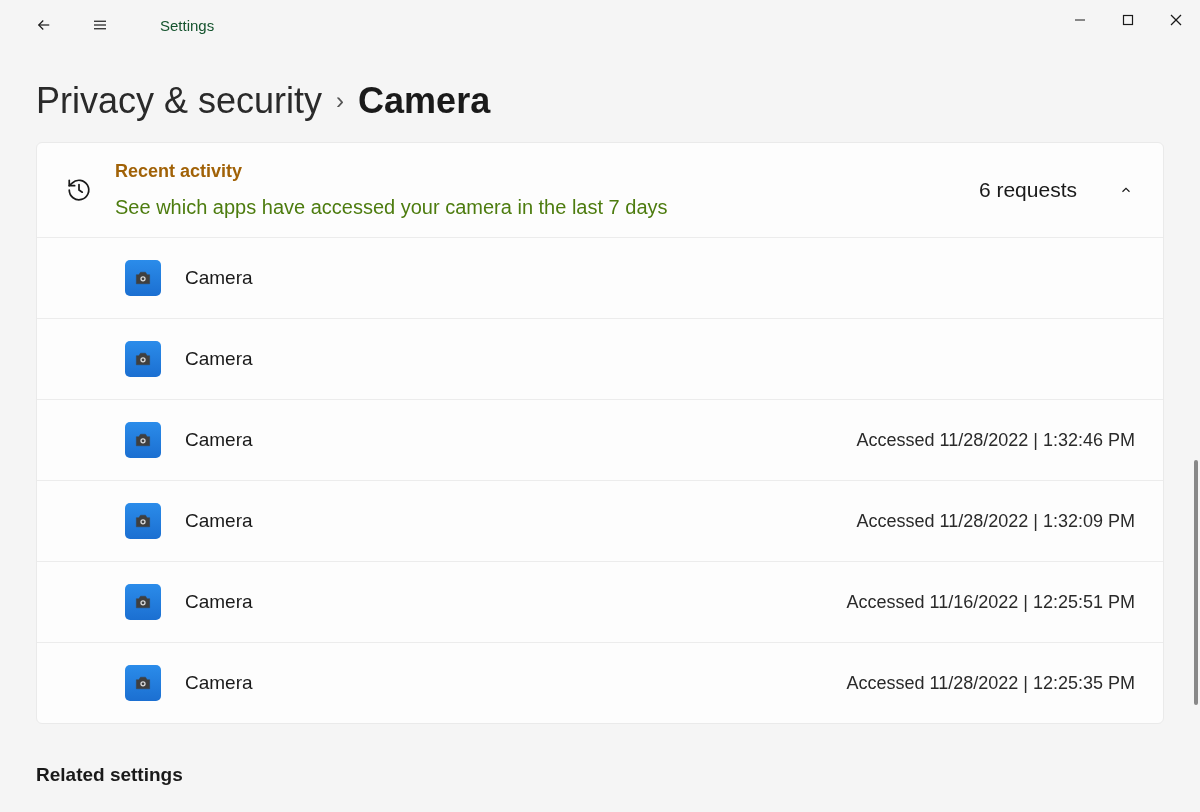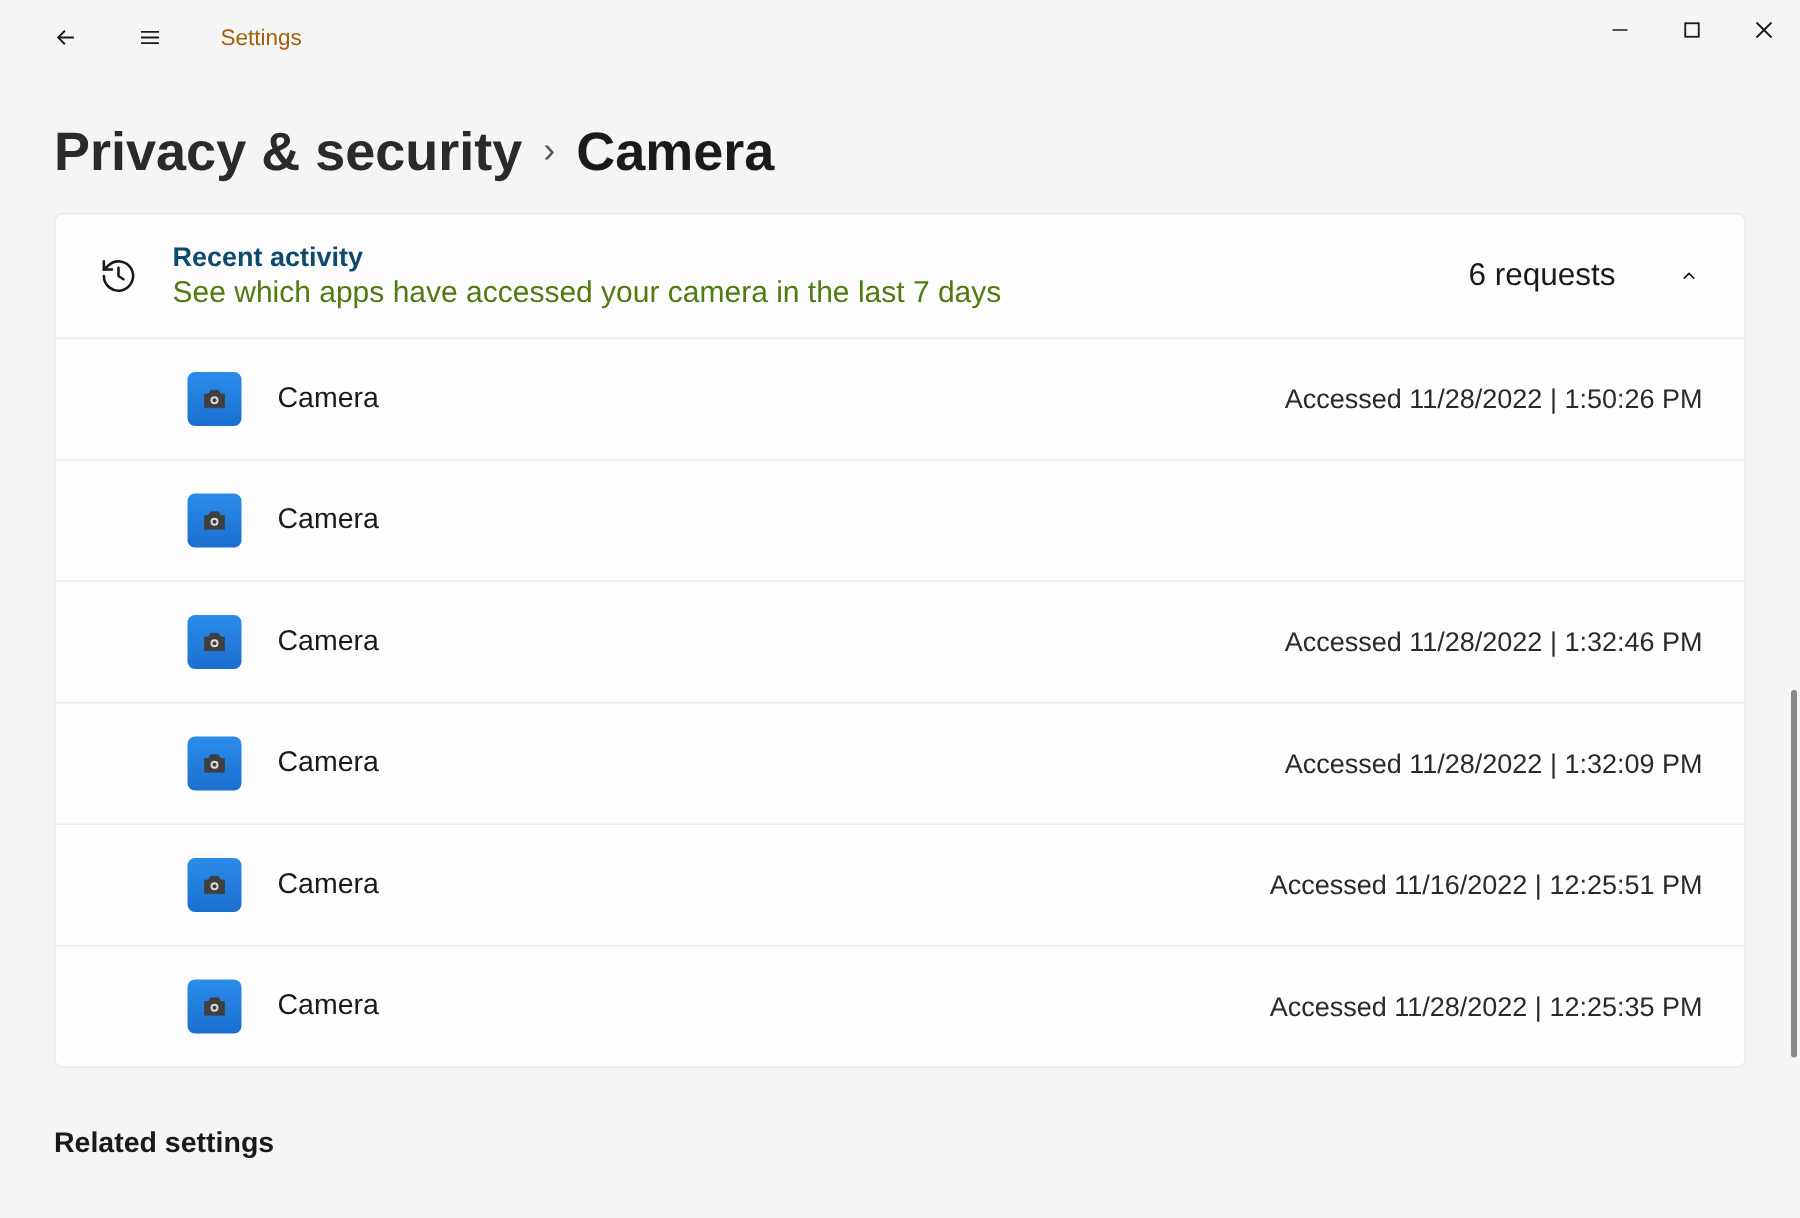--- a/index.html
+++ b/index.html
@@ -31,22 +31,22 @@
       width: 32px;
       height: 32px;
       display: flex;
       align-items: center;
       justify-content: center;
       cursor: pointer;
       border-radius: 4px;
     }
     .app-title {
       font-size: 15px;
-      color: #a16207;
-      margin-left: 7px;
+      color: #14532d;
+      margin-left: 20px;
     }
     .window-controls {
       position: absolute;
       right: 0;
       top: 0;
       display: flex;
     }
     .win-ctrl {
       width: 48px;
       height: 40px;
@@ -58,21 +58,21 @@
     .breadcrumb {
       padding: 30px 36px 20px 36px;
       font-size: 36px;
       font-weight: 600;
       color: #1a1a1a;
       display: flex;
       align-items: center;
       gap: 14px;
     }
     .breadcrumb-parent {
-      font-weight: 700;
+      font-weight: 400;
       color: #2a2a2a;
       cursor: pointer;
     }
     .breadcrumb-sep {
       font-size: 24px;
       color: #555;
       font-weight: 400;
     }
     .breadcrumb-current {
       font-weight: 700;
@@ -100,22 +100,22 @@
       align-items: center;
       justify-content: center;
       flex-shrink: 0;
     }
     .panel-header-text {
       flex: 1;
     }
     .panel-title {
       font-size: 18px;
       font-weight: 600;
-      color: #0c4a6e;
-      margin-bottom: 2px;
+      color: #a16207;
+      margin-bottom: 14px;
     }
     .panel-sub {
       font-size: 20px;
       color: #4d7c0f;
     }
     .panel-count {
       font-size: 21px;
       color: #1a1a1a;
       margin-right: 18px;
     }
@@ -238,21 +238,20 @@
     <div id="activity-list">
         <div class="activity-row">
     <div class="app-icon">
       <svg width="20" height="20" viewBox="0 0 24 24" fill="none">
               <path d="M4 8h3l2-3h6l2 3h3v11H4z" fill="#3f3f3f" stroke="#3f3f3f" stroke-width="0.5"></path>
               <circle cx="12" cy="13" r="3.2" fill="#d9d9d9"></circle>
               <circle cx="12" cy="13" r="1.6" fill="#3f3f3f"></circle>
             </svg>
     </div>
     <div class="app-name">Camera</div>
-    <div class="access-text">Accessed 11/28/2022  |  1:50:26 PM</div>
         </div>
         <div class="activity-row">
     <div class="app-icon">
       <svg width="20" height="20" viewBox="0 0 24 24" fill="none">
               <path d="M4 8h3l2-3h6l2 3h3v11H4z" fill="#3f3f3f" stroke="#3f3f3f" stroke-width="0.5"></path>
               <circle cx="12" cy="13" r="3.2" fill="#d9d9d9"></circle>
               <circle cx="12" cy="13" r="1.6" fill="#3f3f3f"></circle>
             </svg>
     </div>
     <div class="app-name">Camera</div>

